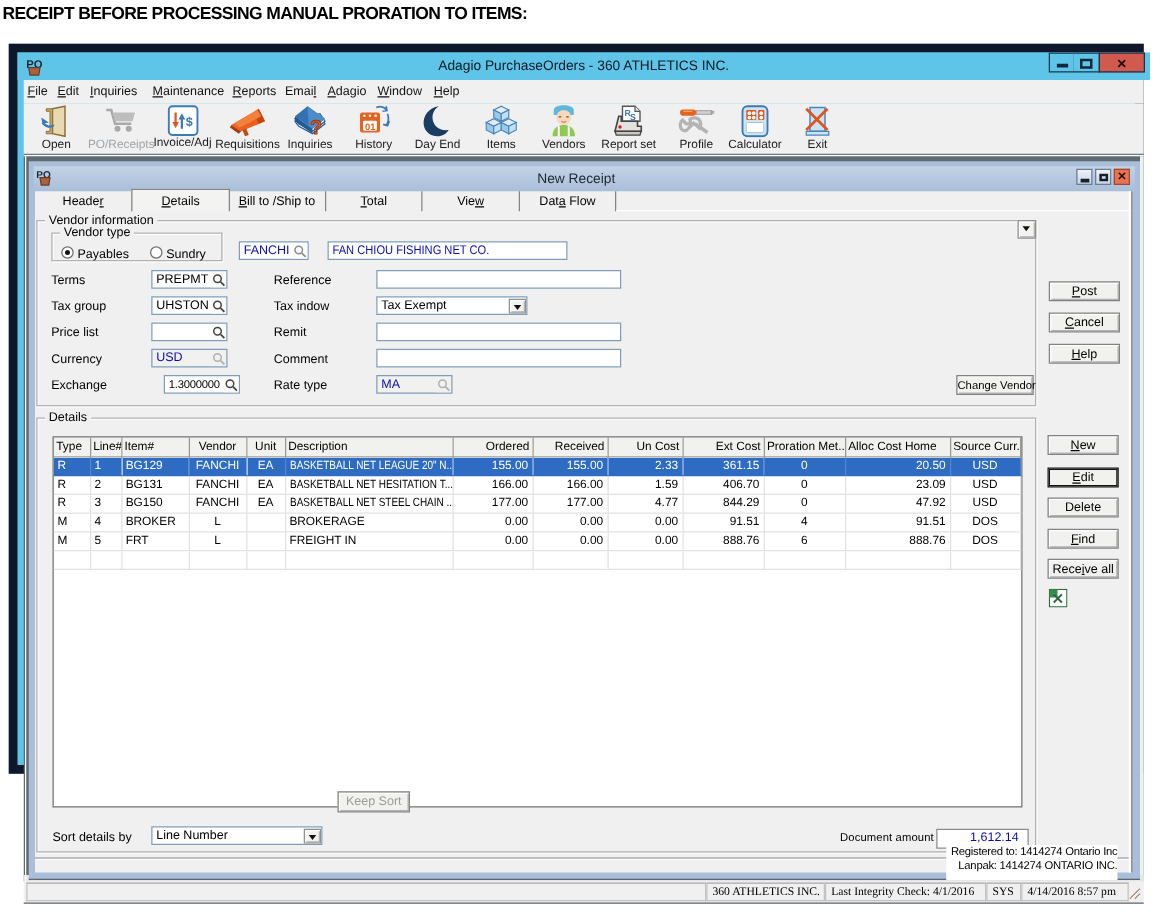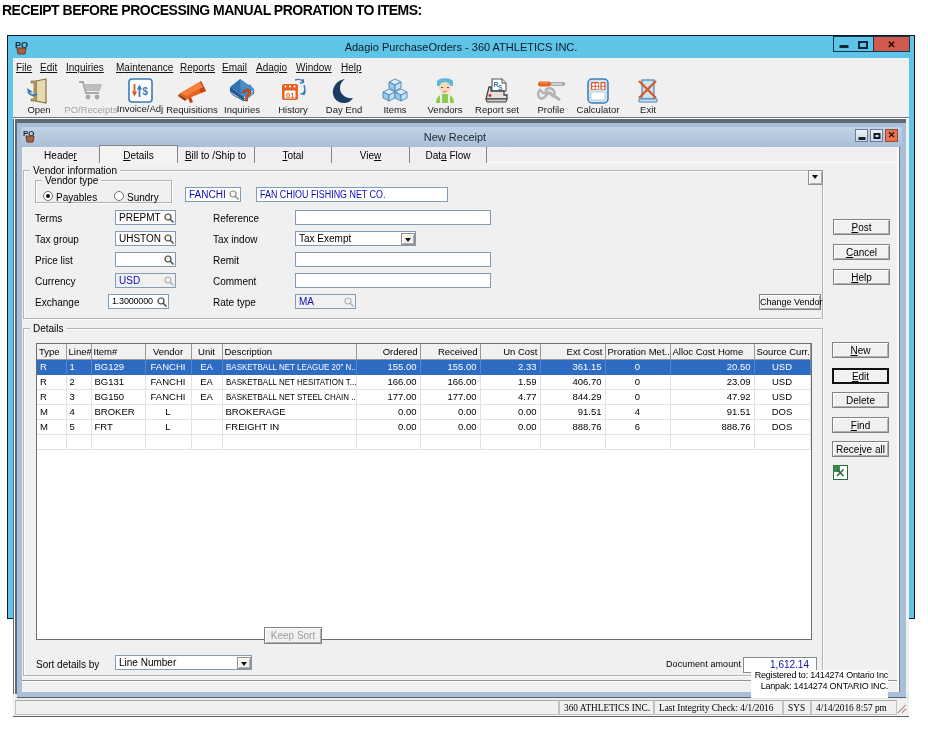--- a/index.html
+++ b/index.html
@@ -2,33 +2,33 @@
 <html><head>
 <meta charset="utf-8">
 <style>
 html,body{margin:0;padding:0;background:#ffffff;}
 *{box-sizing:border-box;}
 #page{position:relative;width:928px;height:729px;background:#ffffff;overflow:hidden;
   font-family:"Liberation Sans",sans-serif;}
 .abs{position:absolute;}
 #heading{left:2px;top:2px;font-size:14px;font-weight:bold;color:#000;letter-spacing:-0.5px;}
 
-#win{left:7px;top:35px;width:908px;height:584px;background:#5ec4e8;border:1px solid #0f172a;}
+#win{left:7px;top:35px;width:908px;height:584px;background:#5ec4e8;border:7px solid #0f172a;}
 #titlebar{left:0;top:0;width:906px;height:22px;background:#5ec4e8;}
 #title{left:0;top:5px;width:906px;text-align:center;font-size:11px;color:#0d1a24;}
 .capbtn{top:0px;height:16px;border:1px solid #16364c;position:absolute;}
 #btnmin{left:825px;width:21px;background:#5ec4e8;}
 #btnmax{left:845px;width:21px;background:#5ec4e8;border-left:none;}
 #btnclo{left:865px;width:37px;background:#d05a4e;}
 .glyphbar{position:absolute;left:50%;top:8px;width:9px;height:3px;background:#10293a;transform:translateX(-50%);}
 .glyphbox{position:absolute;left:50%;top:4px;width:10px;height:8px;border:2px solid #10293a;transform:translateX(-50%);}
 #btnclo .x{position:absolute;left:0;top:2px;width:100%;text-align:center;font-size:10px;font-weight:bold;color:#18090a;}
 
 #menubar{left:5px;top:22px;width:896px;height:19px;background:#f0f0f0;font-size:10px;color:#111;}
-#menubar span{position:absolute;top:4px;text-decoration:underline;}
+#menubar span{position:absolute;top:4px;}
 
 #toolbar{left:5px;top:41px;width:896px;height:41px;background:#f0f0f0;border-bottom:1px solid #6e767e;}
 .tbi{position:absolute;top:1px;width:64px;text-align:center;}
 .tbi svg{display:block;margin:0 auto;}
 .tbl{font-size:9.5px;color:#1a1a1a;}
 .tbl.dis{color:#9fa4a8;}
 
 #mdi{left:5px;top:82px;width:896px;height:581px;background:#5f6a72;border-top:1px solid #fff;}
 #mdiR{left:893px;top:0;width:3px;height:581px;background:#eef0ee;}
 #mdiB{left:0;top:575px;width:896px;height:6px;background:#e4e6e4;}
@@ -344,21 +344,21 @@
           <div class="fld dis" style="left:93px;top:126px;width:61px"><span class="blue">USD</span>
             <svg class="lk" style="left:47px;background:#f1f1f0" width="12" height="12" viewBox="0 0 12 12">
                 <circle cx="5" cy="5" r="3" fill="none" stroke="#b0b0b0" stroke-width="1.2"></circle>
                 <path d="M7.5 7.5 L10.5 10.5" stroke="#b0b0b0" stroke-width="1.4"></path>
               </svg>
           </div>
           <div class="lbl" style="left:191px;top:129px">Comment</div>
           <div class="fld" style="left:273px;top:126px;width:196px"></div>
 
           <div class="lbl" style="left:13px;top:150px">Exchange</div>
-          <div class="fld" style="left:86px;top:147px;width:61px;font-size:9px;letter-spacing:-0.2px">1.3000000
+          <div class="fld" style="left:103px;top:147px;width:61px;font-size:9px;letter-spacing:-0.2px">1.3000000
             <svg class="lk" style="left:47px" width="12" height="12" viewBox="0 0 12 12">
                 <circle cx="5" cy="5" r="3" fill="none" stroke="#444" stroke-width="1.2"></circle>
                 <path d="M7.5 7.5 L10.5 10.5" stroke="#444" stroke-width="1.4"></path>
               </svg>
           </div>
           <div class="lbl" style="left:191px;top:150px">Rate type</div>
           <div class="fld dis" style="left:273px;top:147px;width:61px"><span class="blue">MA</span>
             <svg class="lk" style="left:47px;background:#f1f1f0" width="12" height="12" viewBox="0 0 12 12">
                 <circle cx="5" cy="5" r="3" fill="none" stroke="#b0b0b0" stroke-width="1.2"></circle>
                 <path d="M7.5 7.5 L10.5 10.5" stroke="#b0b0b0" stroke-width="1.4"></path>

